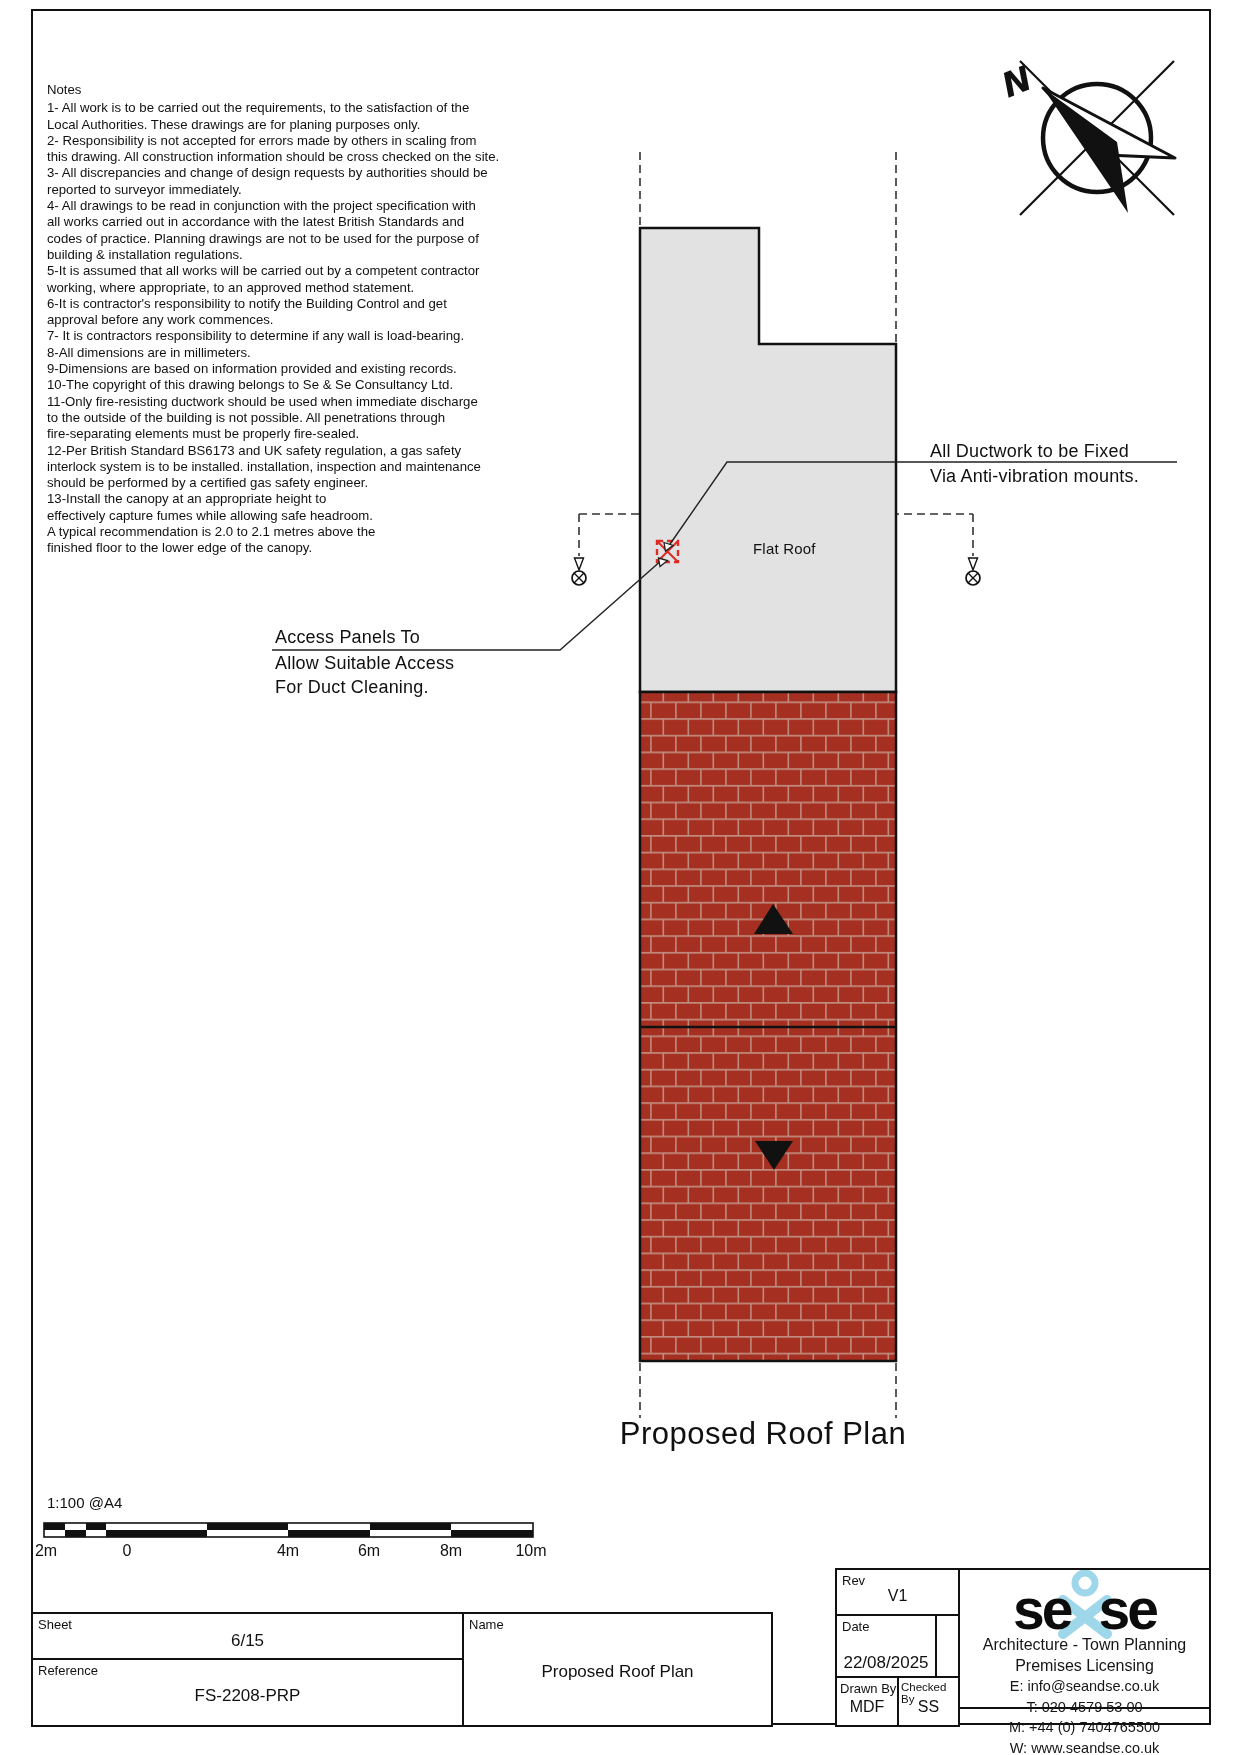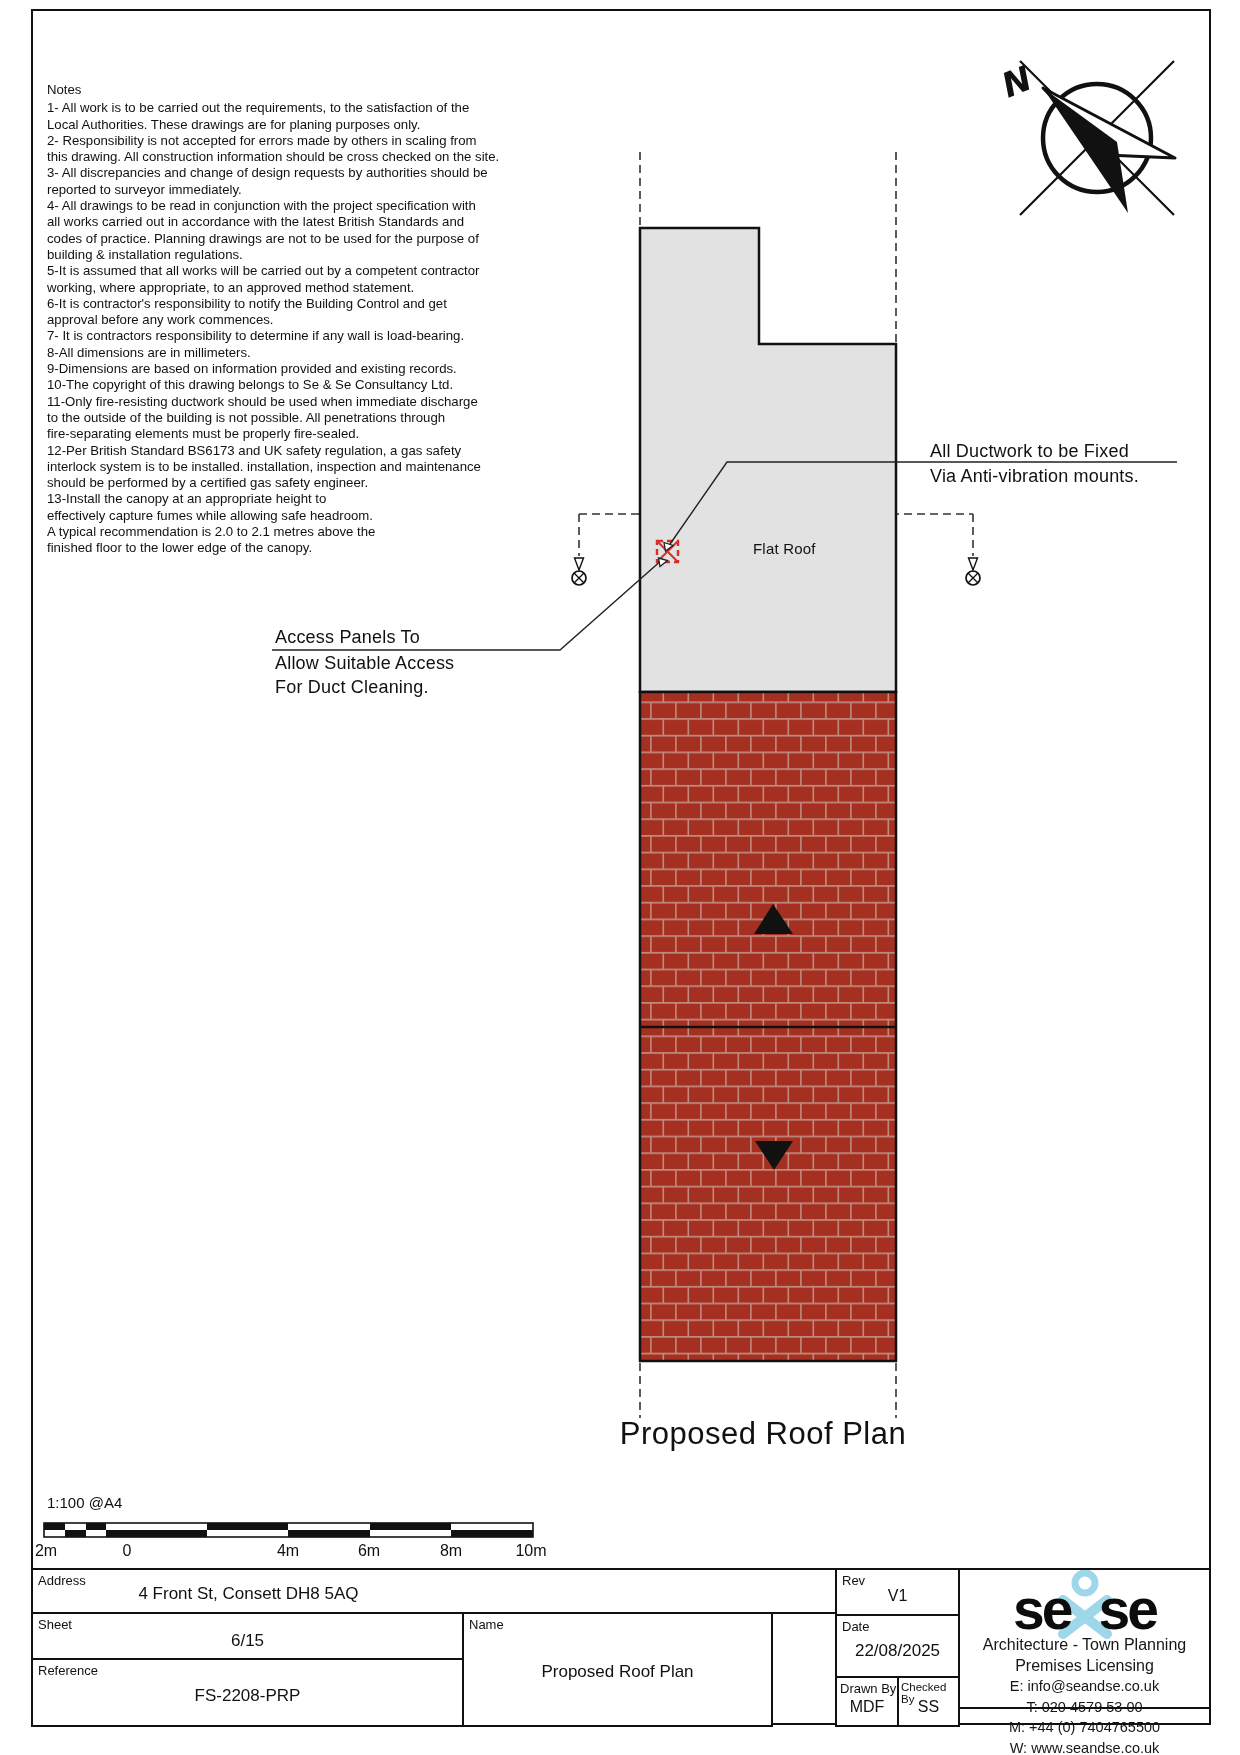--- a/index.html
+++ b/index.html
@@ -158,43 +158,39 @@
   <div class="plan-title">Proposed Roof Plan</div>
 
   <div class="scale-note">1:100 @A4</div>
   <span class="scale-label" style="left:46px;">2m</span>
   <span class="scale-label" style="left:127px;">0</span>
   <span class="scale-label" style="left:288px;">4m</span>
   <span class="scale-label" style="left:369px;">6m</span>
   <span class="scale-label" style="left:451px;">8m</span>
   <span class="scale-label" style="left:531px;">10m</span>
 
-  <div class="cell" style="left:31px;top:1568px;width:806px;height:46px;">
-    <span class="lbl">Address</span>
-    <div class="val" style="top:14px;width:431px;">4 Front St, Consett DH8 5AQ</div>
-  </div>
   <div class="cell" style="left:31px;top:1612px;width:433px;height:48px;">
     <span class="lbl">Sheet</span>
     <div class="val" style="top:17px;">6/15</div>
   </div>
   <div class="cell" style="left:31px;top:1658px;width:433px;height:69px;">
     <span class="lbl">Reference</span>
     <div class="val" style="top:26px;">FS-2208-PRP</div>
   </div>
   <div class="cell" style="left:462px;top:1612px;width:311px;height:115px;">
     <span class="lbl">Name</span>
     <div class="val" style="top:48px;">Proposed Roof Plan</div>
   </div>
   <div class="cell" style="left:835px;top:1568px;width:125px;height:48px;">
     <span class="lbl">Rev</span>
     <div class="val" style="top:17px;font-size:16px;">V1</div>
   </div>
-  <div class="cell" style="left:835px;top:1614px;width:125px;height:64px;">
+  <div class="cell" style="left:835px;top:1614px;width:102px;height:64px;">
     <span class="lbl">Date</span>
-    <div class="val" style="top:25px;">22/08/2025</div>
+    <div class="val" style="top:37px;">22/08/2025</div>
   </div>
   <div class="cell" style="left:835px;top:1676px;width:64px;height:51px;">
     <span class="lbl" style="left:3px;">Drawn By</span>
     <div class="val" style="top:20px;font-size:16px;">MDF</div>
   </div>
   <div class="cell" style="left:897px;top:1676px;width:63px;height:51px;">
     <span class="lbl" style="left:2px;font-size:11.5px;">Checked By</span>
     <div class="val" style="top:20px;font-size:16px;">SS</div>
   </div>
 

